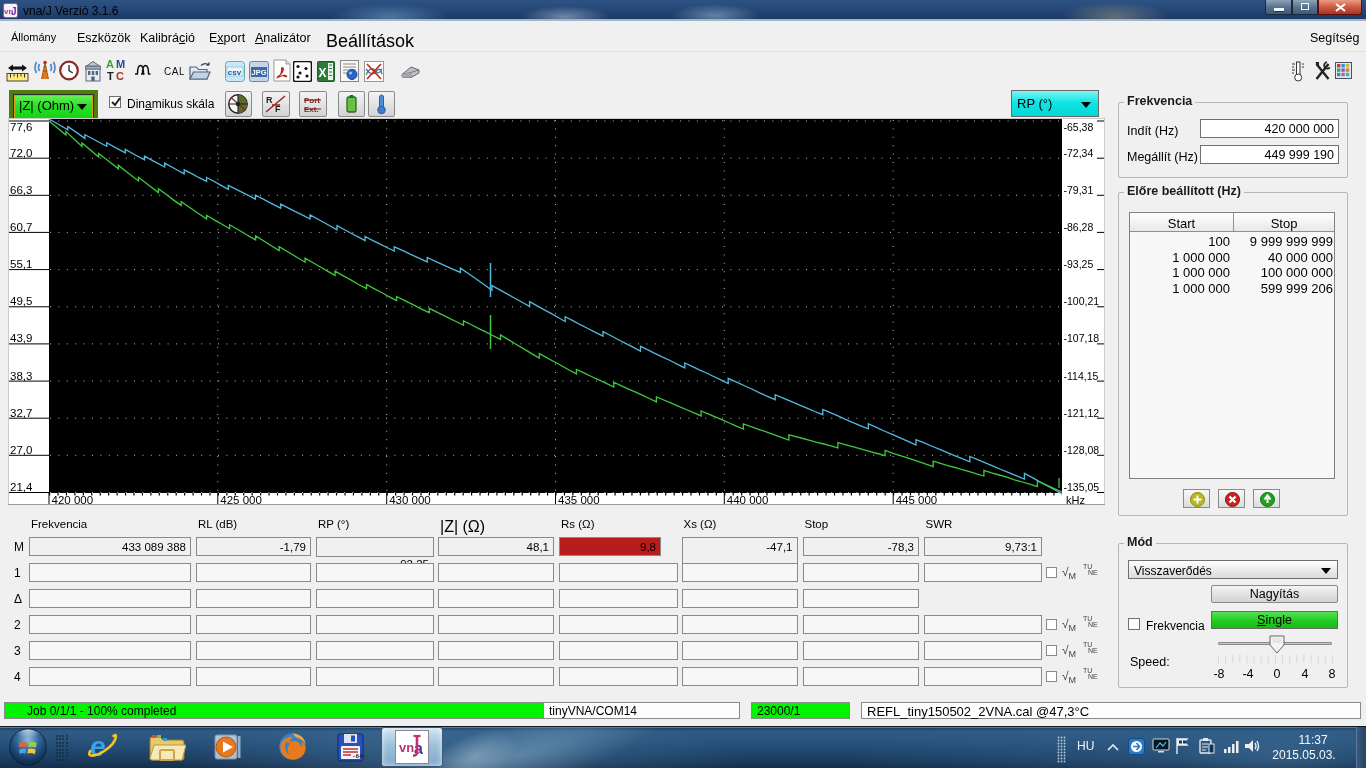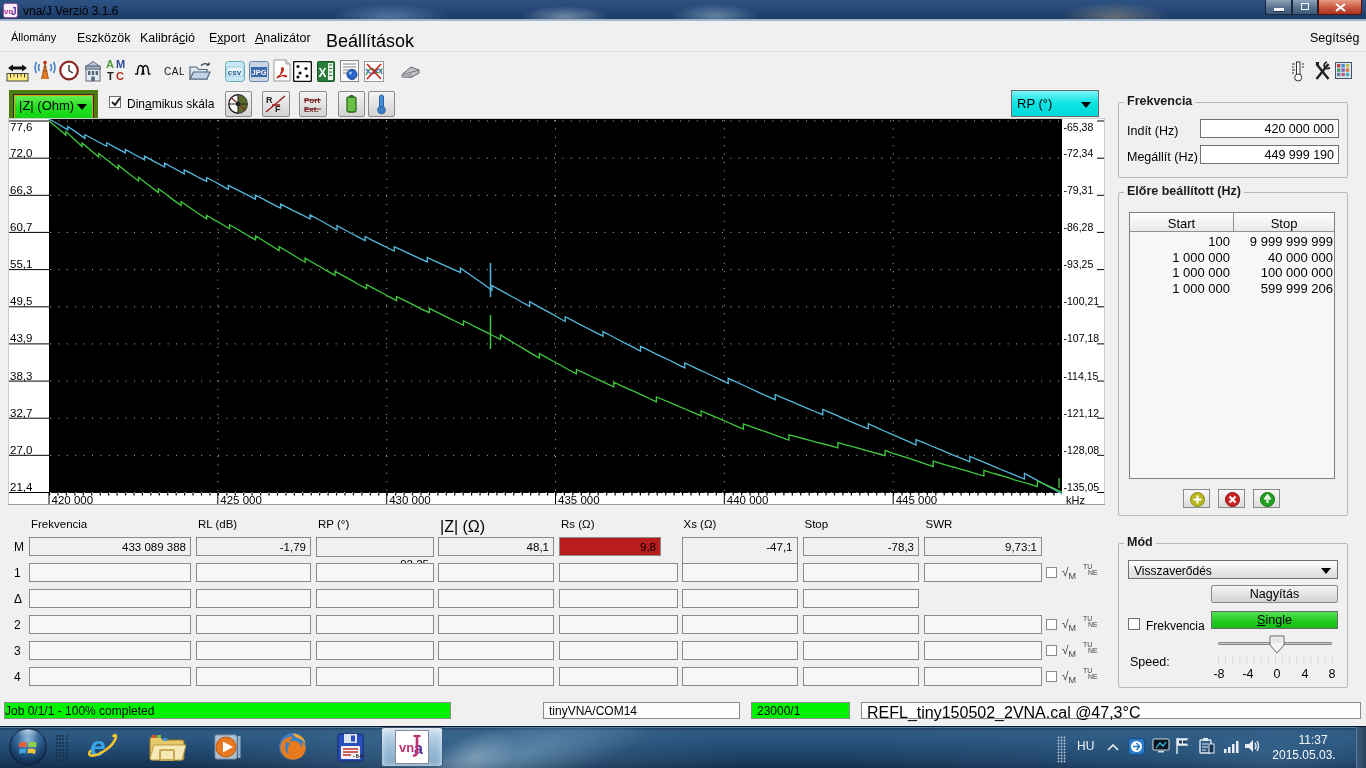--- a/index.html
+++ b/index.html
@@ -420,24 +420,24 @@
     <line x1="1325.3" y1="655" x2="1325.3" y2="663" stroke="#d4d8dc" stroke-width="1"></line>
     <line x1="1332.4" y1="655" x2="1332.4" y2="663" stroke="#d4d8dc" stroke-width="1"></line>
   </svg>
 <div style="position:absolute;left:1130px;top:655px;font-size:12.5px">Speed:</div>
 <div style="position:absolute;left:1207px;top:667px;width:24px;text-align:center;font-size:12.5px">-8</div>
 <div style="position:absolute;left:1236px;top:667px;width:24px;text-align:center;font-size:12.5px">-4</div>
 <div style="position:absolute;left:1265px;top:667px;width:24px;text-align:center;font-size:12.5px">0</div>
 <div style="position:absolute;left:1293px;top:667px;width:24px;text-align:center;font-size:12.5px">4</div>
 <div style="position:absolute;left:1320px;top:667px;width:24px;text-align:center;font-size:12.5px">8</div>
 
-<div style="position:absolute;left:4px;top:702px;width:447px;height:17px;background:#00f400;border:1px solid #8a8a8a;font-size:12px;padding:1px 0 0 0">Job 0/1/1 - 100% completed</div>
+<div style="position:absolute;left:4px;top:702px;width:607px;height:17px;background:#00f400;border:1px solid #8a8a8a;font-size:12px;padding:1px 0 0 22px">Job 0/1/1 - 100% completed</div>
 <div style="position:absolute;left:543px;top:702px;width:197px;height:17px;background:#fdfdfd;border:1px solid #8a8a8a;font-size:12px;padding:1px 0 0 5px">tinyVNA/COM14</div>
 <div style="position:absolute;left:751px;top:702px;width:99px;height:17px;background:#00f400;border:1px solid #8a8a8a;font-size:12px;padding:1px 0 0 5px">23000/1</div>
-<div style="position:absolute;left:861px;top:702px;width:500px;height:17px;background:#fdfdfd;border:1px solid #8a8a8a;font-size:16px;padding:1px 0 0 5px">REFL_tiny150502_2VNA.cal @47,3°C</div>
+<div style="position:absolute;left:861px;top:702px;width:500px;height:17px;background:#fdfdfd;border:1px solid #8a8a8a;font-size:13px;padding:1px 0 0 5px">REFL_tiny150502_2VNA.cal @47,3°C</div>
 
 <div class="abs" style="left:0;top:726px;width:1366px;height:42px;overflow:hidden;background:linear-gradient(180deg,#132c47 0%,#2e5a85 12%,#2b567f 30%,#224a72 55%,#1b3d60 80%,#142f4e 100%)">
 <div class="abs" style="left:180px;top:-12px;width:560px;height:74px;background:radial-gradient(ellipse at 50% 65%,#6f9fc455,#6f9fc400 72%)"></div>
 <div class="abs" style="left:370px;top:-6px;width:300px;height:70px;background:radial-gradient(ellipse at 50% 50%,#9cc4de66,#9cc4de00 70%);transform:rotate(-16deg)"></div>
 <div class="abs" style="left:430px;top:8px;width:90px;height:46px;background:radial-gradient(ellipse at 50% 50%,#cfe4f055,#cfe4f000 70%);transform:rotate(-20deg)"></div>
 <div class="abs" style="left:860px;top:-8px;width:560px;height:70px;background:radial-gradient(ellipse at 60% 55%,#3e6d9466,#3e6d9400 75%)"></div>
 <div class="abs" style="left:1180px;top:0px;width:200px;height:60px;background:radial-gradient(ellipse at 50% 50%,#4a7aa455,#4a7aa400 75%)"></div>
 <div class="abs" style="left:0;top:0;width:1366px;height:1px;background:#0a1828"></div>
 <div class="abs" style="left:0;top:1px;width:1366px;height:1px;background:#55819f"></div>
 </div>\n<svg class="abs" style="left:8px;top:727px" width="40" height="40" viewBox="0 0 40 40">

